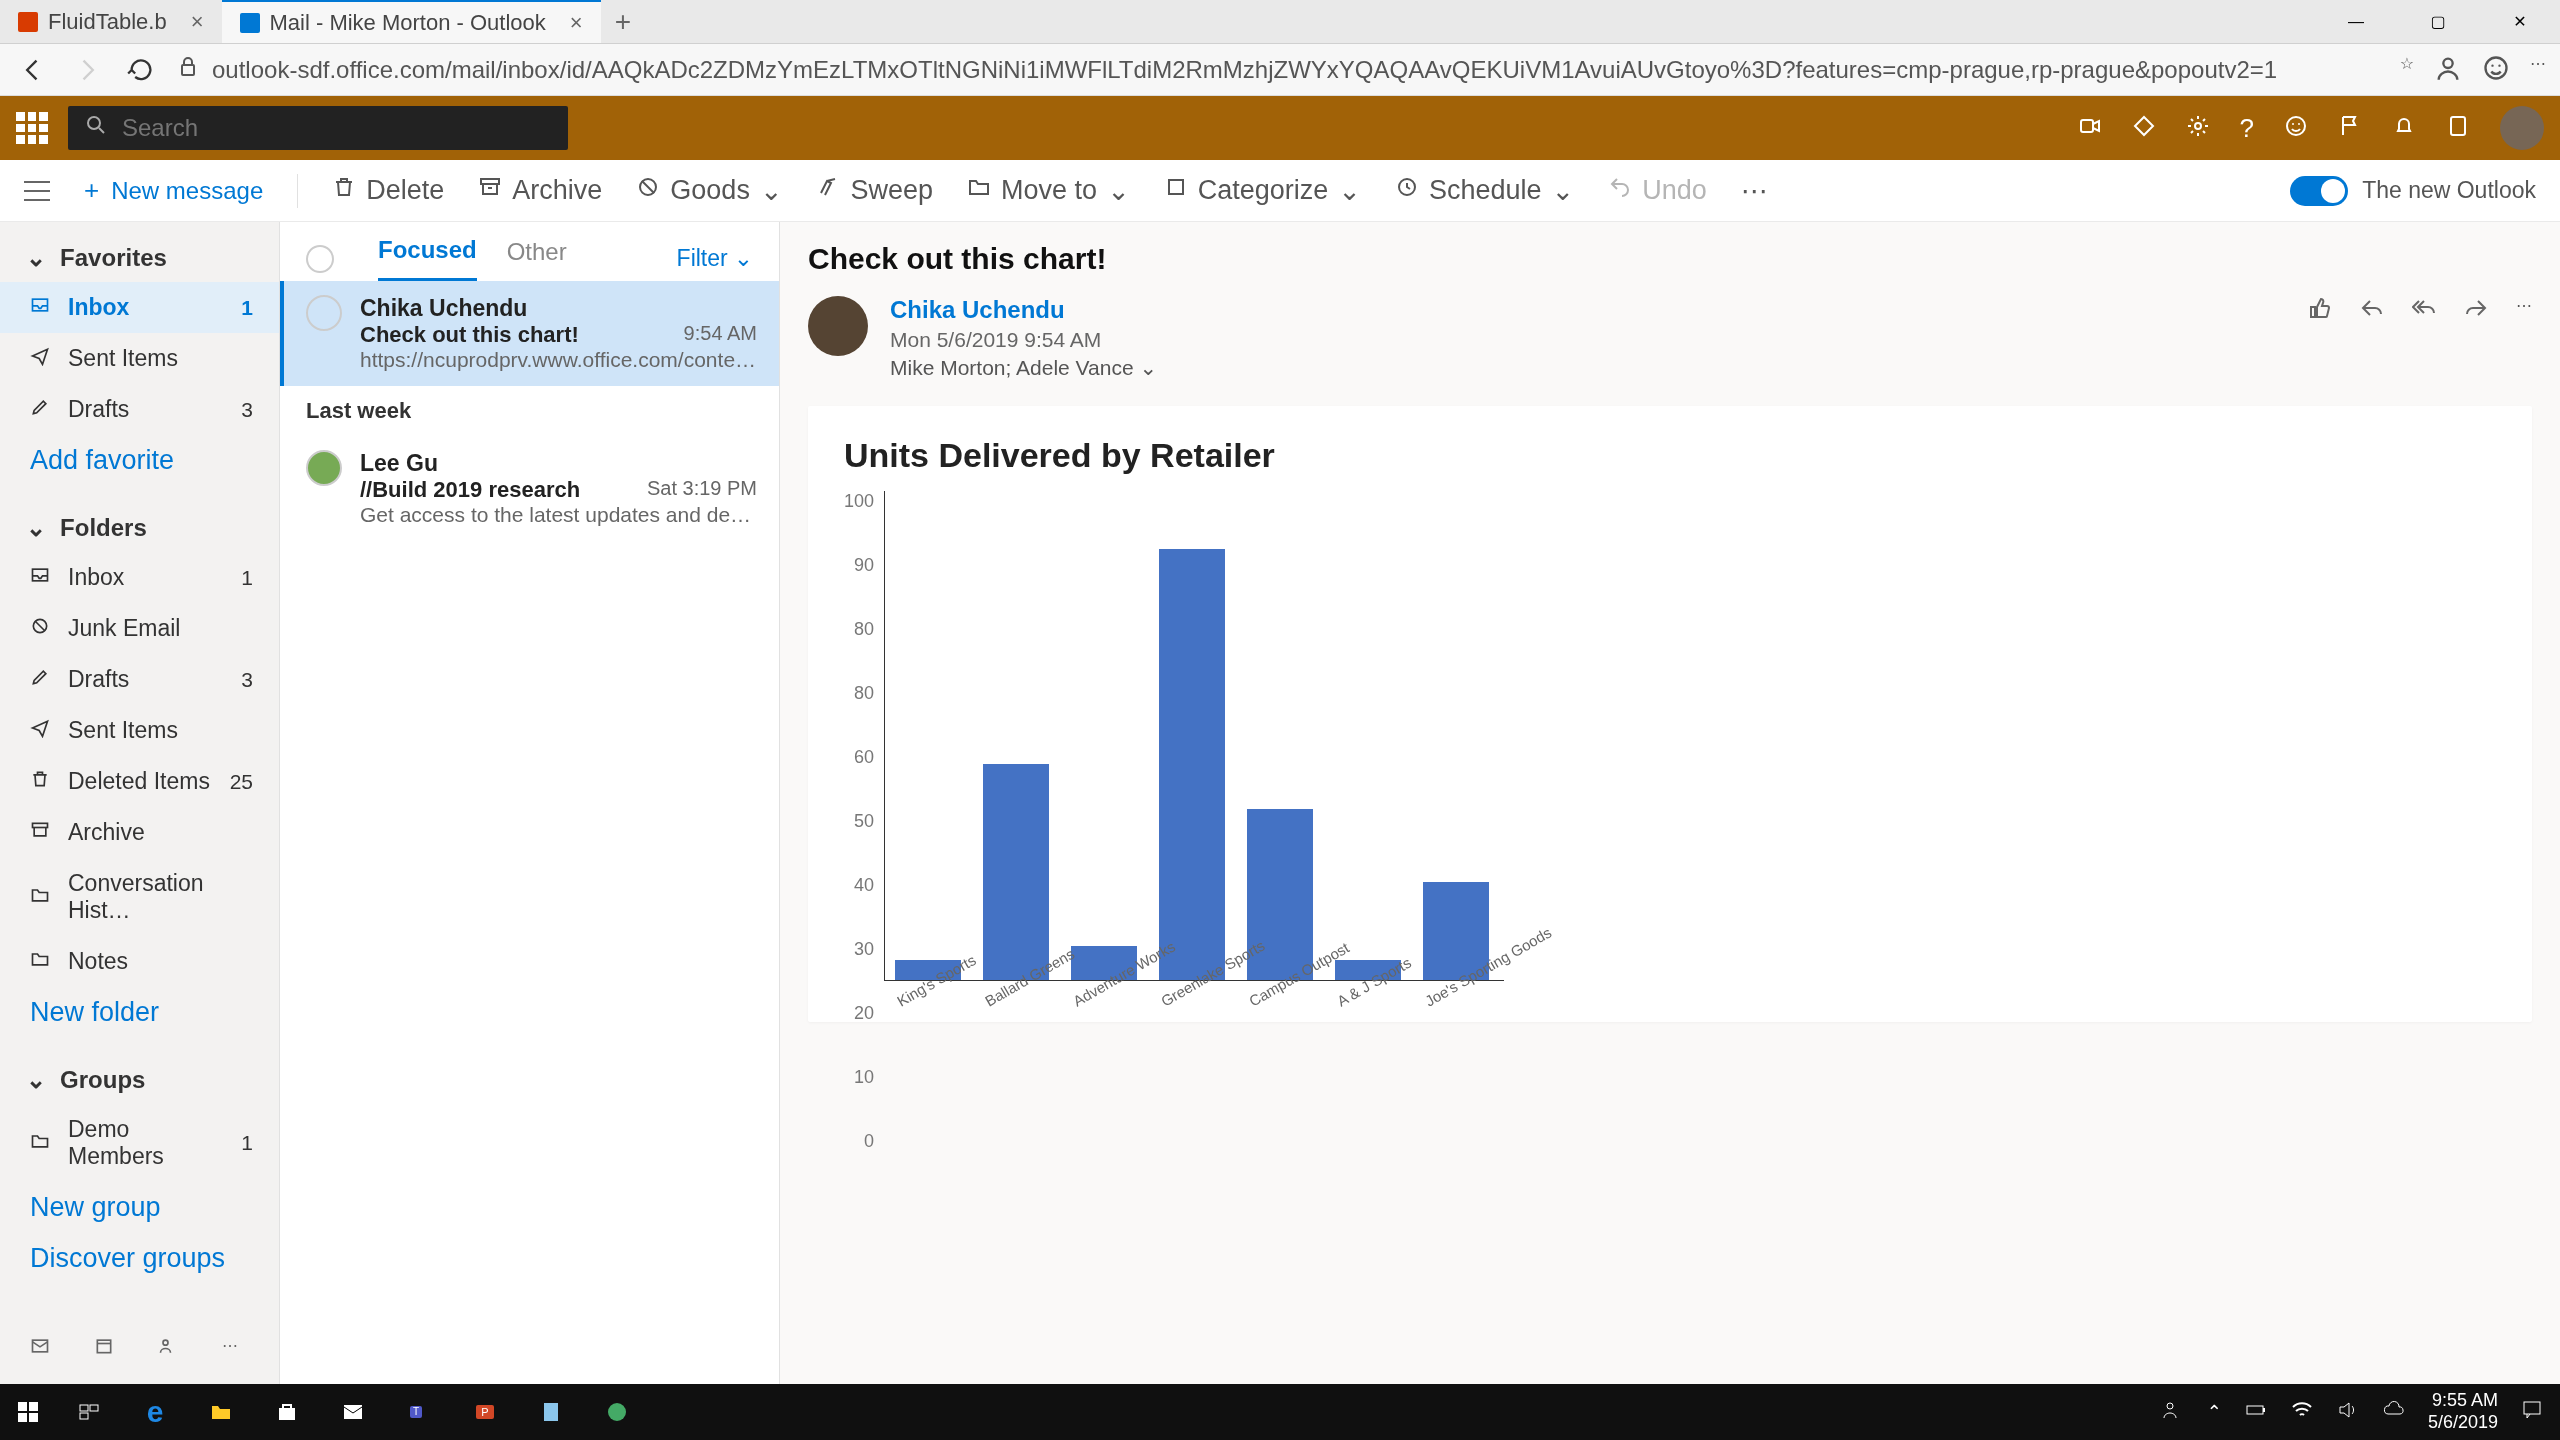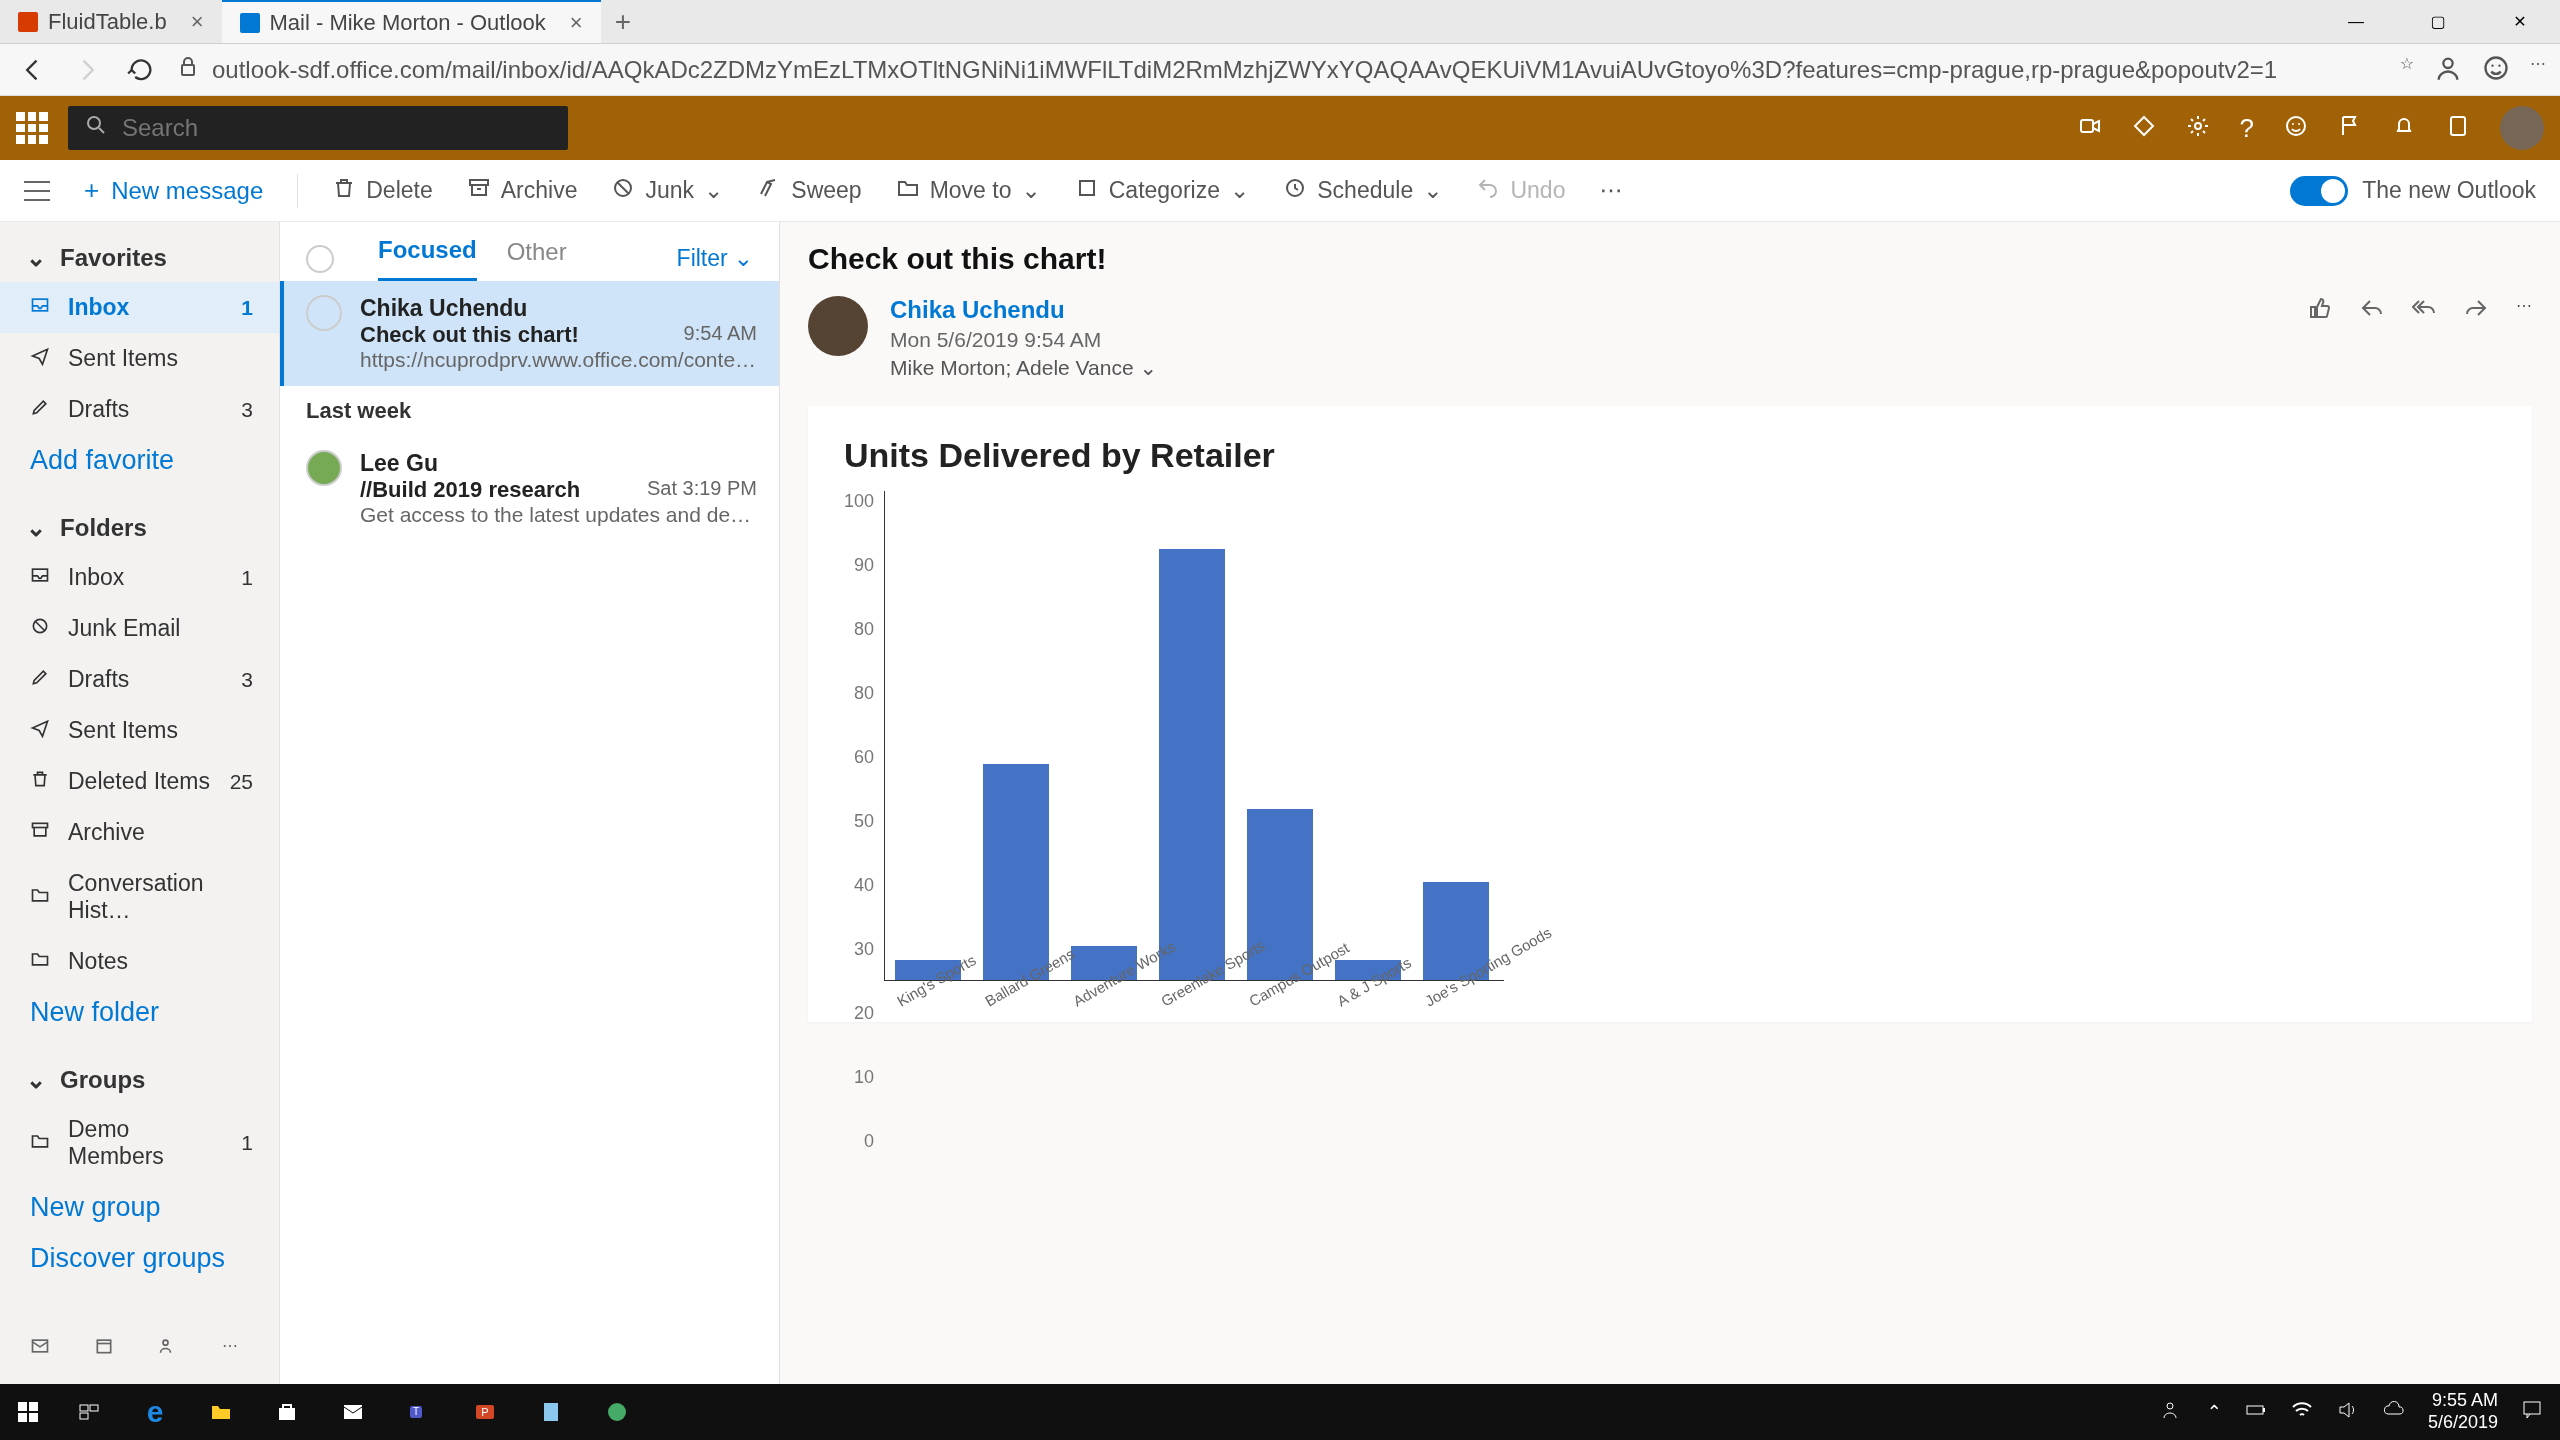--- a/index.html
+++ b/index.html
@@ -26,21 +26,21 @@
 .search-wrap { width: 500px; height: 44px; background: #222; display: flex; align-items: center; padding: 0 16px; gap: 14px; color: #aaa; border-radius: 2px; font-size: 24px; }
 .search-wrap input { background: transparent; border: none; color: #aaa; font-size: 24px; outline: none; flex: 1; }
 .top-icons { margin-left: auto; display: flex; align-items: center; gap: 30px; color: #fff; }
 .avatar { width: 44px; height: 44px; border-radius: 50%; background: #765; }
 
 
 .cmdbar { height: 62px; background: #fff; border-bottom: 1px solid #eaeaea; display: flex; align-items: center; padding: 0 24px; gap: 34px; }
 .new-msg { display: flex; align-items: center; gap: 12px; color: #0078d4; font-size: 24px; }
 .hamburger { width: 26px; height: 20px; display: flex; flex-direction: column; justify-content: space-between; }
 .hamburger span { height: 2px; background: #666; }
-.cmd { display: flex; align-items: center; gap: 10px; color: #555; font-size: 23px; }
+.cmd { display: flex; align-items: center; gap: 10px; color: #555; font-size: 27px; }
 .cmd.disabled { color: #b5b5b5; }
 .toggle-wrap { margin-left: auto; display: flex; align-items: center; gap: 14px; }
 .toggle { width: 58px; height: 30px; background: #0078d4; border-radius: 50px; position: relative; }
 .toggle::after { content: ""; position: absolute; right: 3px; top: 3px; width: 24px; height: 24px; background: #fff; border-radius: 50%; }
 
 
 .workspace { display: flex; height: calc(100% - 44px - 52px - 64px - 62px - 56px); background: #f8f8f8; }
 
 
 .leftnav { width: 280px; background: #f3f2f1; border-right: 1px solid #e1e1e1; padding: 12px 0; overflow: auto; position: relative; }
@@ -238,21 +238,21 @@
           <rect x="3" y="4" width="18" height="5" stroke="#555" fill="none" stroke-width="2"></rect>
           <path d="M5 9v10h14V9M10 13h4" stroke="#555" fill="none" stroke-width="2"></path>
         </svg></span>
       <span>Archive</span>
     </div>
   <div class="cmd">
       <span><svg viewBox="0 0 24 24">
           <circle cx="12" cy="12" r="8" stroke="#555" fill="none" stroke-width="2"></circle>
           <path d="M6 6l12 12" stroke="#555" stroke-width="2"></path>
         </svg></span>
-      <span>Junk</span>
+      <span>Goods</span>
       <span>⌄</span>
     </div>
   <div class="cmd">
       <span><svg viewBox="0 0 24 24">
           <path d="M4 18l6-12 4 2-6 12M10 6l8-2" stroke="#555" fill="none" stroke-width="2"></path>
         </svg></span>
       <span>Sweep</span>
     </div>
   <div class="cmd">
       <span><svg viewBox="0 0 24 24">

